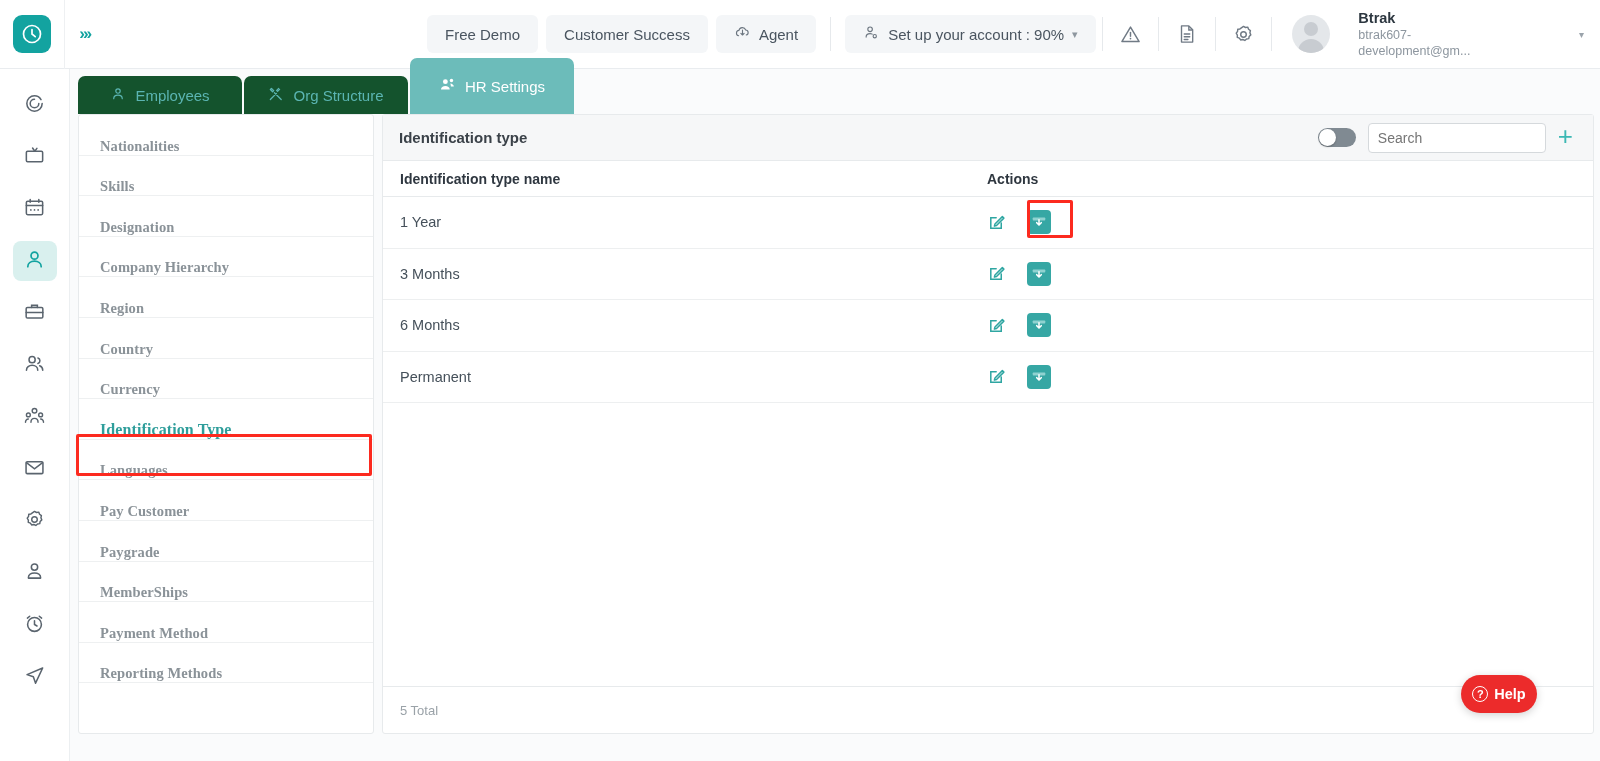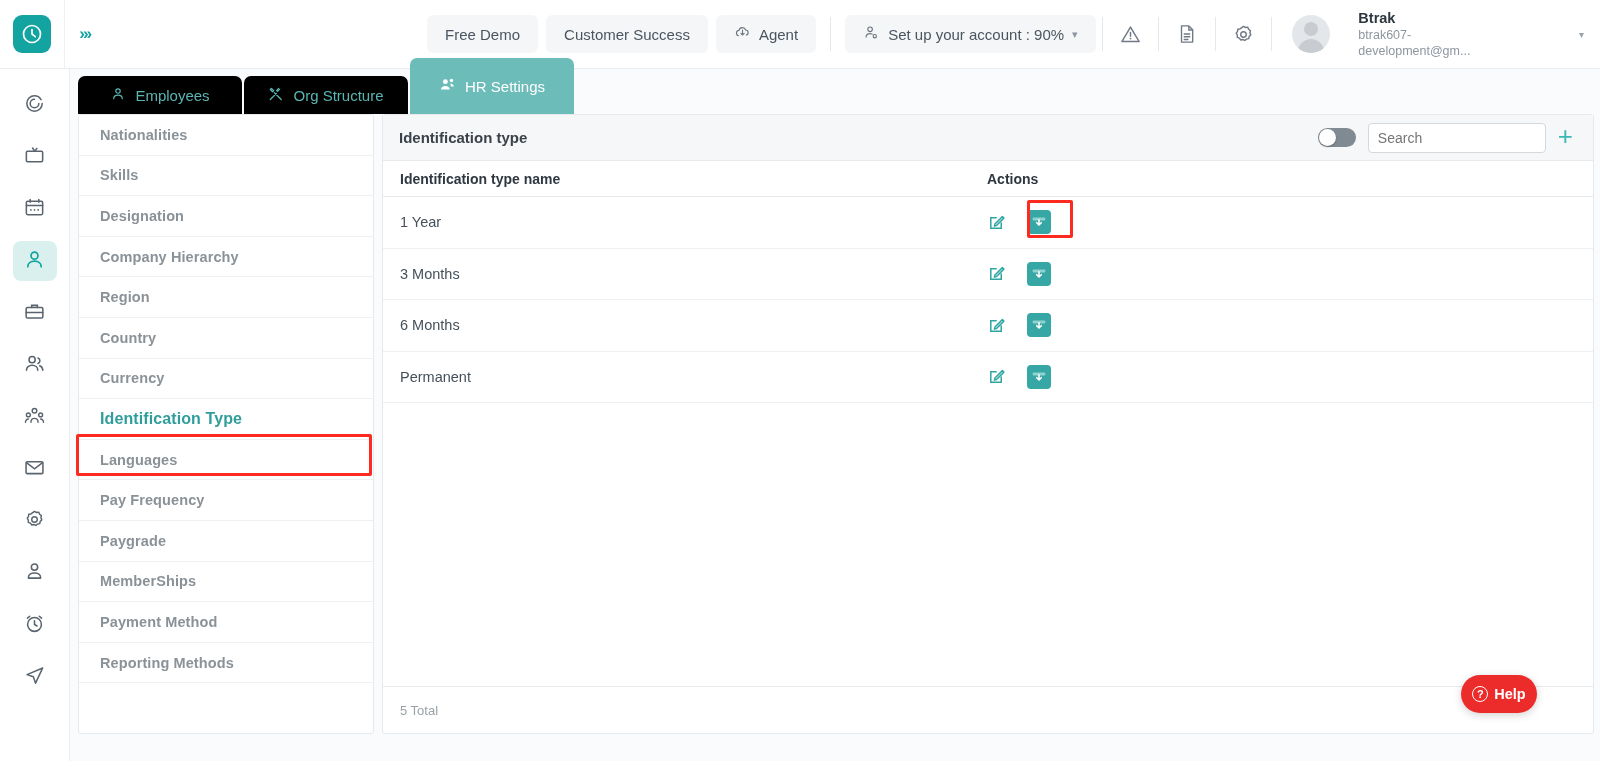--- a/index.html
+++ b/index.html
@@ -74,39 +74,39 @@
   .rail-item.active { background: #d9f0ee; color: #13a3a0; }
 
   
   .tabstrip {
     position: absolute; left: 70px; top: 69px; width: 1530px; height: 45px;
     background: #fafbfc; display: flex; align-items: flex-end; padding-left: 8px;
   }
   .tab {
     height: 38px; min-width: 164px; padding: 0 20px; display: flex;
     align-items: center; justify-content: center; gap: 9px;
-    font-size: 15px; color: #5bb5b2; background: #000000;
+    font-size: 15px; color: #5bb5b2; background: #14532d;
     border-radius: 7px 7px 0 0; margin-right: 2px;
   }
   .tab.active { background: #6cbcba; color: #ffffff; height: 56px; }
 
   
   .body-area {
     position: absolute; left: 70px; top: 114px; width: 1530px; height: 647px;
     background: #fafbfc; display: flex; padding: 0;
   }
   .menu-card {
     width: 296px; margin-left: 8px; background: #ffffff;
     border: 1px solid #e7eaec; border-radius: 3px; height: 620px;
     overflow: hidden; position: relative;
   }
   .menu-item {
-    height: 40.6px; display: flex; align-items: center; padding-left: 21px;
+    height: 40.6px; display: flex; align-items: flex-end; padding-left: 21px;
     font-size: 14.5px; color: #8a9298; font-weight: 600;
-    border-bottom: 1px solid #eef0f1; letter-spacing: .1px;
+    border-bottom: 1px solid #eef0f1; letter-spacing: .1px; font-family: Liberation Serif, serif;
   }
   .menu-item.selected { color: #2f9e9b; font-size: 16px; font-weight: 600; }
 
   .hilite-menu {
     position: absolute; left: 76px; top: 434px; width: 296px; height: 42px;
     border: 3px solid #fc2a1f; border-radius: 2px; pointer-events: none; z-index: 30;
   }
 
   
   .main-card {
@@ -441,21 +441,21 @@
     <div class="menu-item">
         <span>Currency</span>
       </div>
     <div class="menu-item selected">
         <span>Identification Type</span>
       </div>
     <div class="menu-item">
         <span>Languages</span>
       </div>
     <div class="menu-item">
-        <span>Pay Frequency</span>
+        <span>Pay Customer</span>
       </div>
     <div class="menu-item">
         <span>Paygrade</span>
       </div>
     <div class="menu-item">
         <span>MemberShips</span>
       </div>
     <div class="menu-item">
         <span>Payment Method</span>
       </div>

